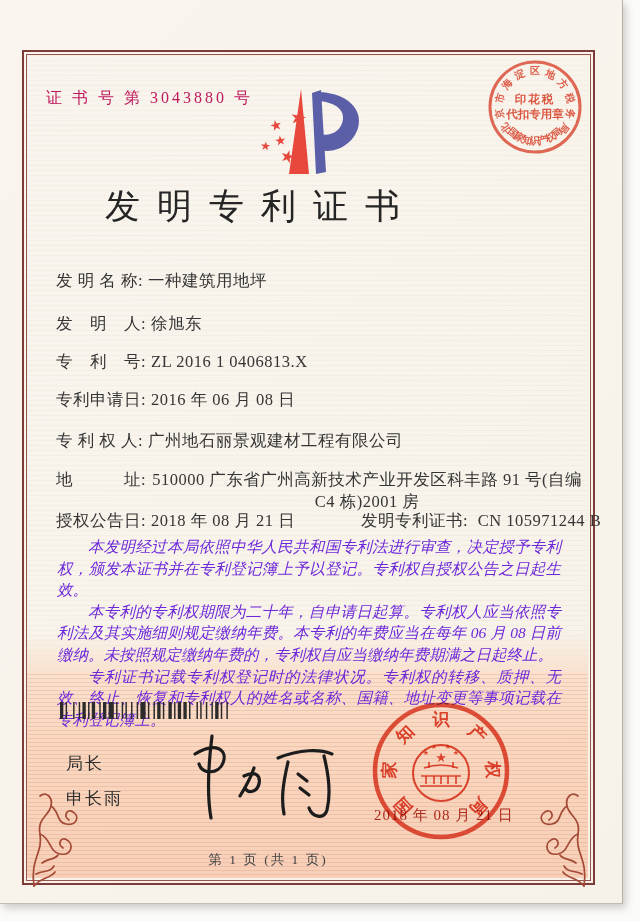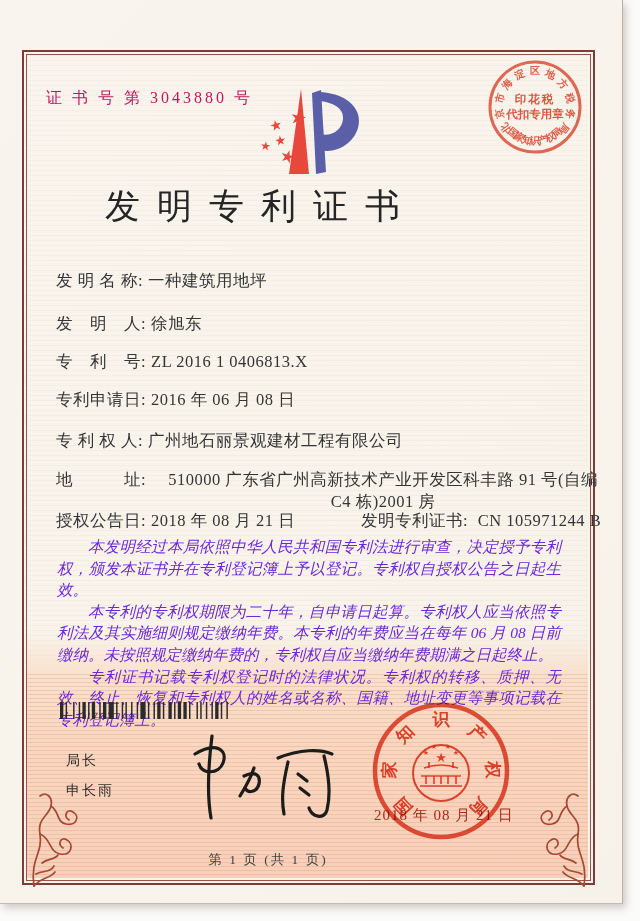--- a/index.html
+++ b/index.html
@@ -23,27 +23,27 @@
   .pinkband{position:absolute;left:27px;top:632px;width:561px;height:246px;
          background:linear-gradient(180deg,rgba(250,221,200,0) 0%,rgba(250,220,198,.75) 16%,rgba(249,214,190,.96) 45%,rgba(247,207,184,.98) 100%);}
   .pinklines{position:absolute;left:0;top:42px;width:100%;height:204px;
          background:repeating-linear-gradient(180deg,rgba(225,146,115,.30) 0 1px,rgba(0,0,0,0) 1px 4px);}
   .cert-no{position:absolute;left:46px;top:88px;font-size:16px;letter-spacing:3px;color:#be185d;}
   .title{position:absolute;left:22px;top:183px;width:461px;text-align:center;
          font-size:35px;color:#252525;letter-spacing:17px;text-indent:17px;font-weight:500;}
   .frow{position:absolute;left:56px;font-size:16.5px;color:#353535;letter-spacing:.5px;white-space:nowrap;text-align:center;}
   .flabel{display:inline-block;min-width:86px;}
   .fvalue{margin-left:5px;}
-  .addrval{display:inline-block;white-space:normal;width:432px;vertical-align:top;line-height:21.5px;margin-left:21px;}
+  .addrval{display:inline-block;white-space:normal;width:432px;vertical-align:top;line-height:21.5px;margin-left:5px;}
   .grant2{position:absolute;left:305px;top:0;}
   .body-text{position:absolute;left:57px;top:536px;width:504px;font-size:15.5px;
          line-height:21.6px;color:#6d28d9;text-align:justify;font-style:italic;}
   .body-text p{margin:0;text-indent:2em;}
   .barcode{position:absolute;left:60px;top:702px;}
-  .director{position:absolute;left:66px;top:752px;font-size:14px;color:#2e2e2e;letter-spacing:2px;}
+  .director{position:absolute;left:66px;top:752px;font-size:17px;color:#2e2e2e;letter-spacing:2px;}
   .director .name{margin-top:12px;}
   .signature{position:absolute;left:178px;top:728px;}
   .stamp{mix-blend-mode:multiply;}
   .tax-stamp{position:absolute;left:470px;top:40px;}
   .main-seal{position:absolute;left:366px;top:696px;}
   .seal-date{position:absolute;left:374px;top:806px;width:140px;font-size:15px;
          color:#b23325;letter-spacing:1px;white-space:nowrap;mix-blend-mode:multiply;}
   .footer{position:absolute;left:22px;top:851px;width:450px;text-align:center;
          font-size:13.5px;color:#444;letter-spacing:2px;margin-left:21px;}
   .flourish{position:absolute;top:766px;}

